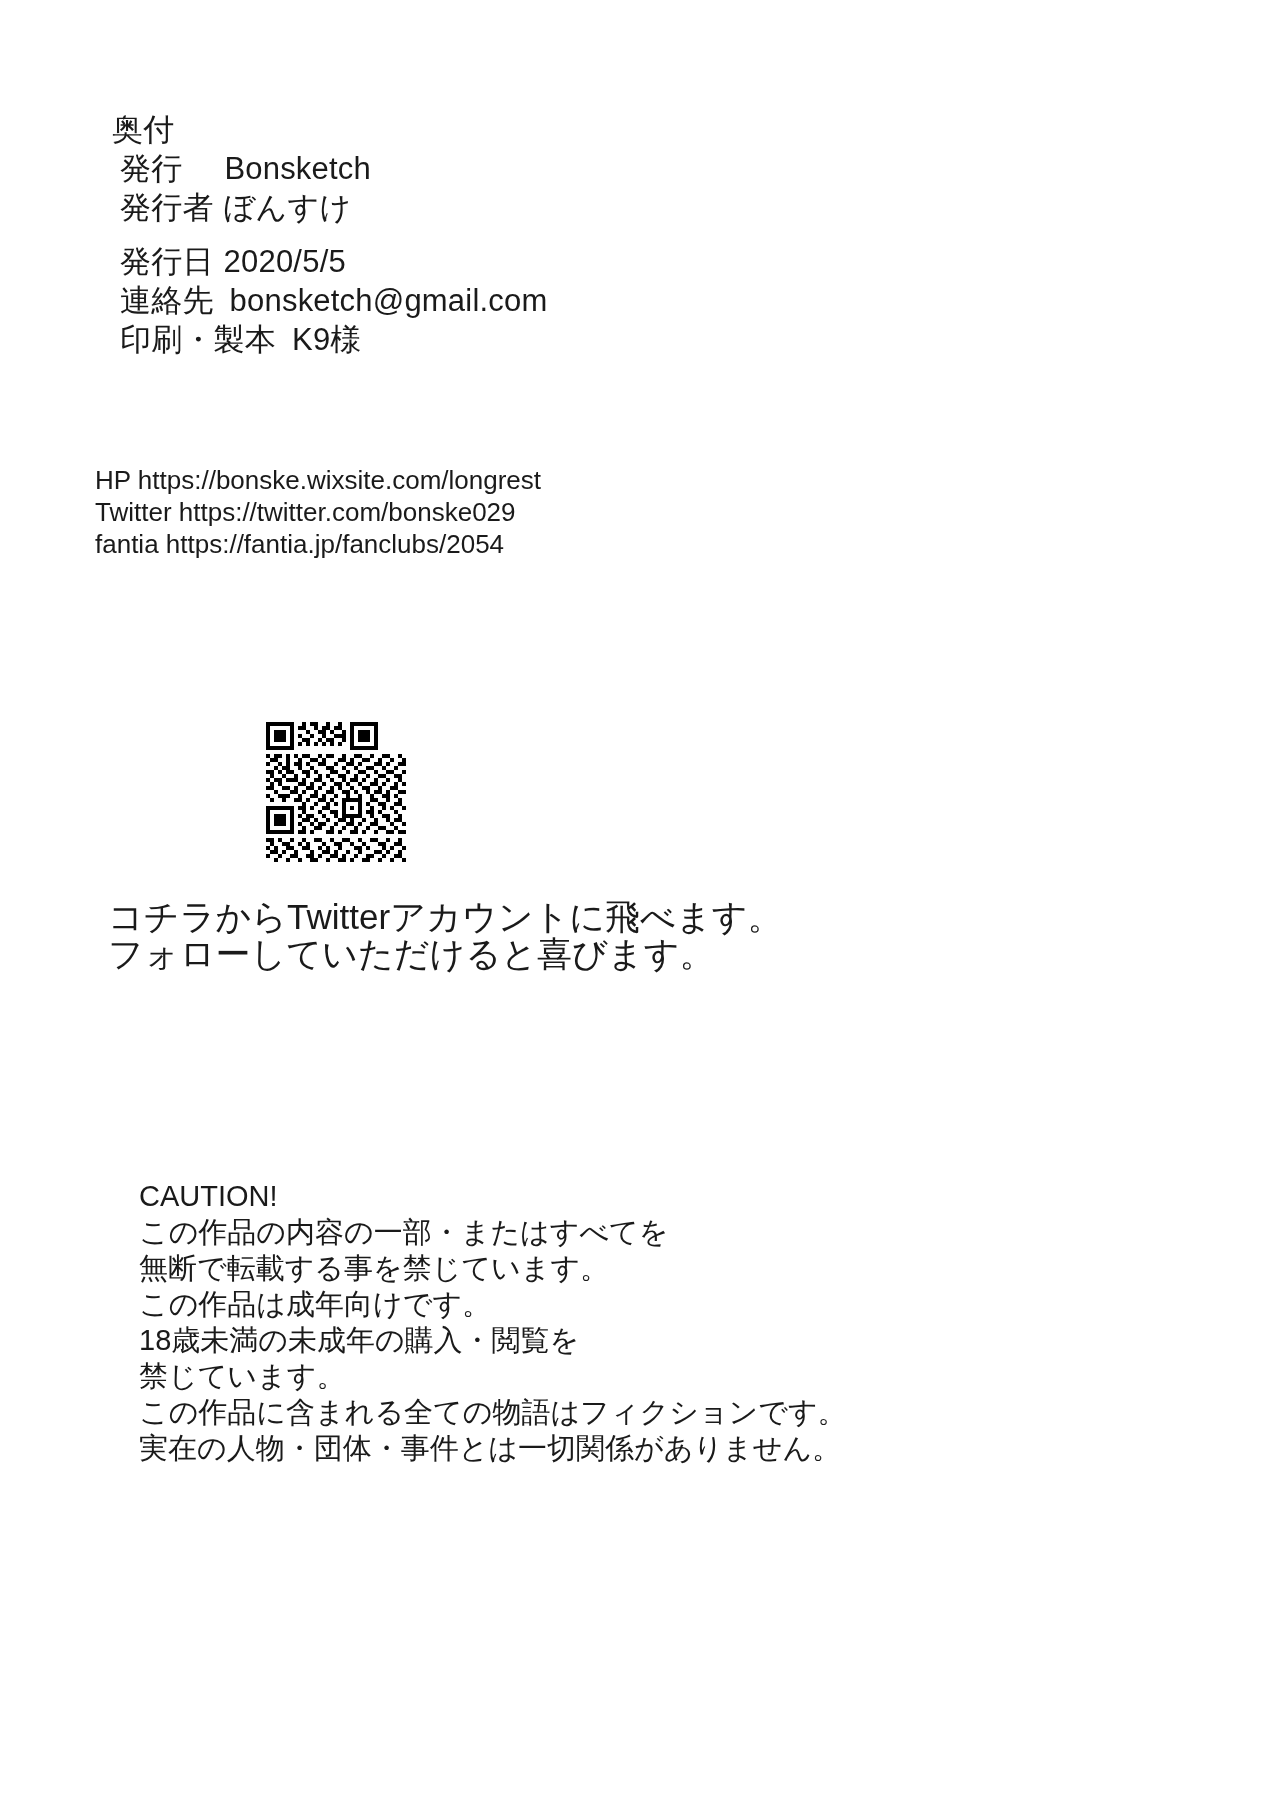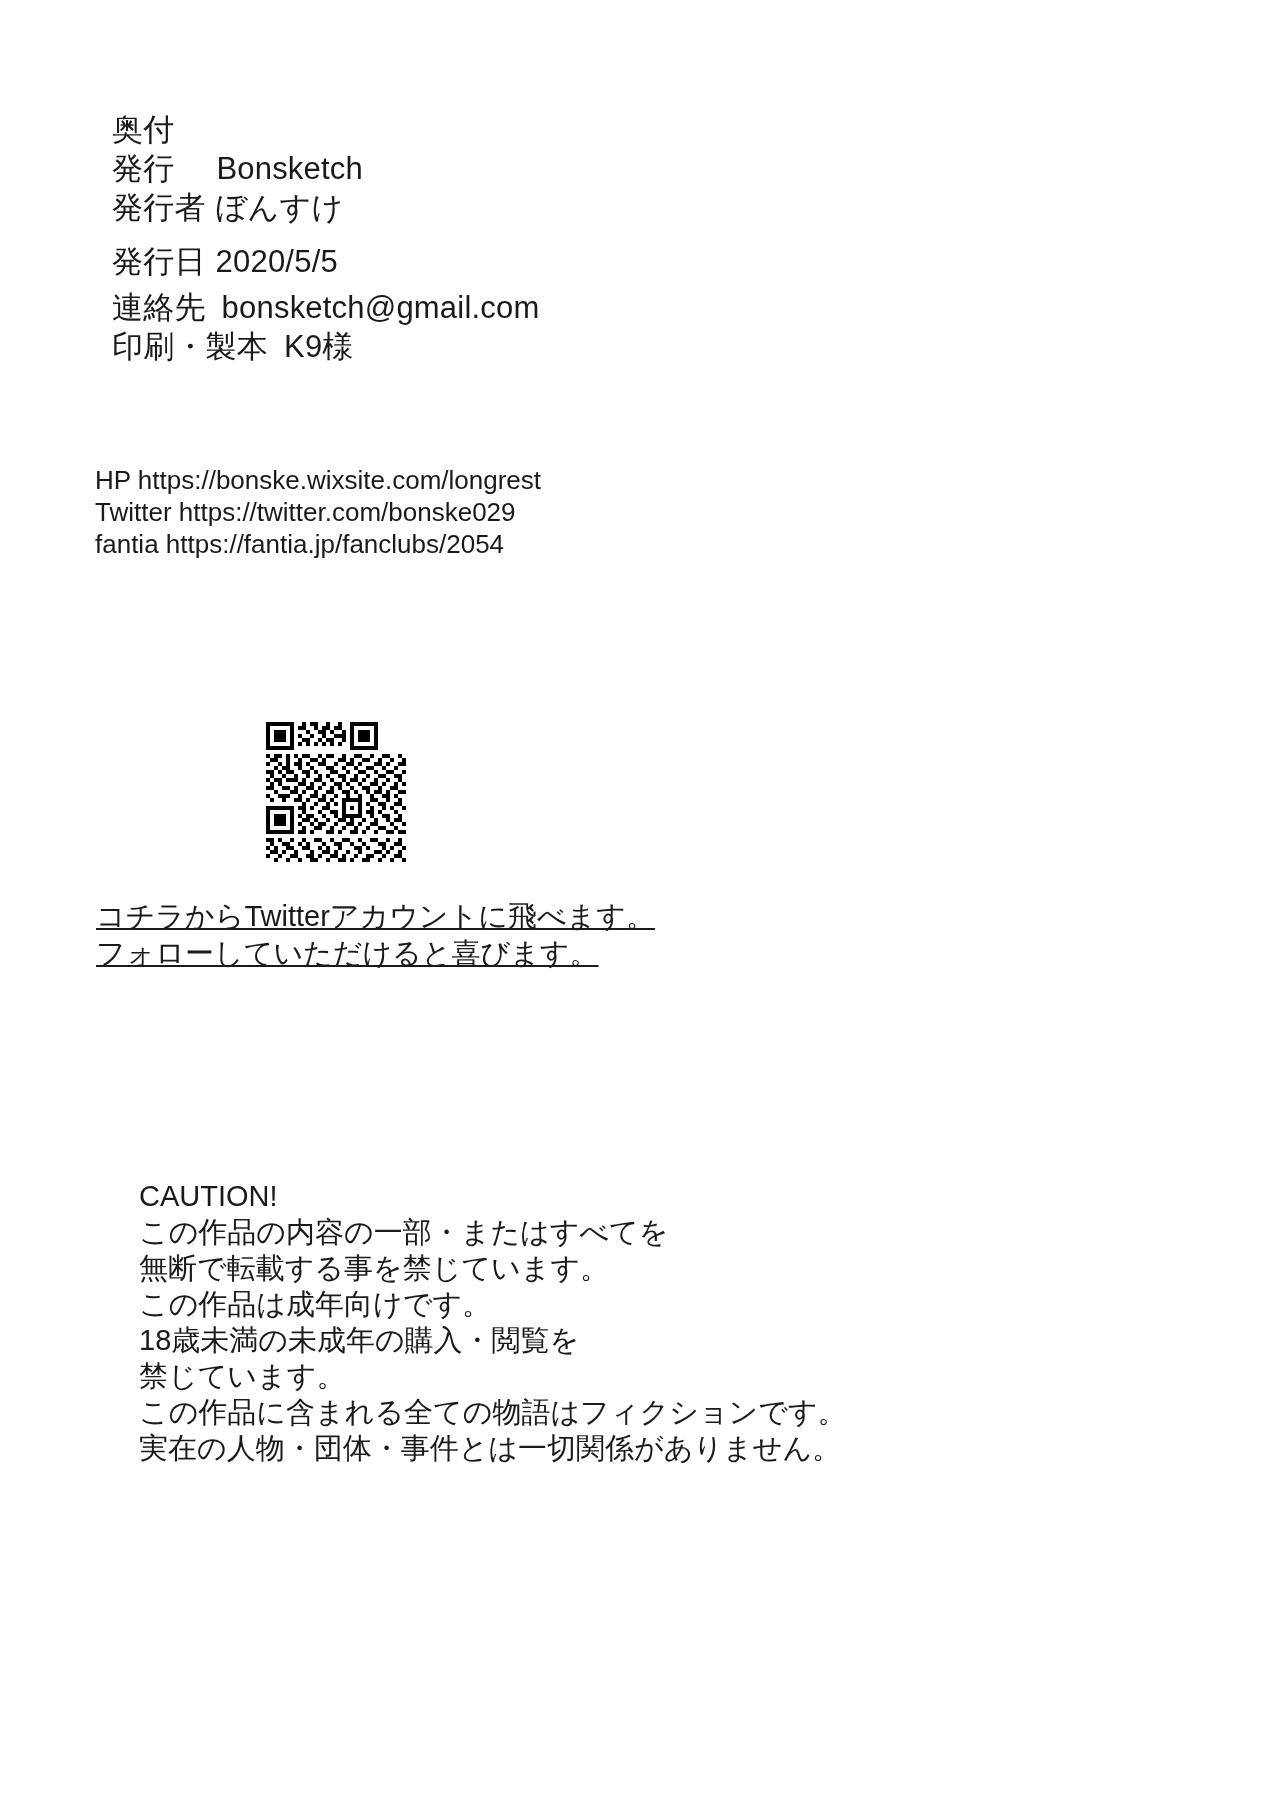--- a/index.html
+++ b/index.html
@@ -31,20 +31,21 @@
     top: 110px;
     font-size: 31px;
     line-height: 39px;
     letter-spacing: 0.2px;
   }
   .colophon .row {
     white-space: pre;
   }
   .colophon .label {
     display: inline-block;
+    margin-left: 8px;
   }
   .colophon .val {
     display: inline-block;
   }
 
   
   .links {
     position: absolute;
     left: 95px;
     top: 440px;
@@ -60,25 +61,24 @@
     left: 262px;
     top: 718px;
     width: 148px;
     height: 148px;
   }
   .qr-wrap svg { display: block; }
 
   
   .qr-caption {
     position: absolute;
-    left: 96px;
+    left: 108px;
     top: 898px;
-    font-size: 29px;
+    font-size: 35px;
     line-height: 37px;
-    text-decoration: underline;
   }
   .qr-caption .row { white-space: pre; }
 
   
   .caution {
     position: absolute;
     left: 98px;
     top: 1178px;
     font-size: 29px;
     line-height: 36px;
@@ -93,21 +93,21 @@
 
   <div class="colophon">
     <div class="row">奥付</div>
 
     <div class="row"><span class="label">発行</span><span class="val" style="padding-left:42px;">Bonsketch</span></div>
 
     <div class="row"><span class="label">発行者</span><span class="val" style="padding-left:10px;">ぼんすけ</span></div>
 
     <div class="row"><span class="label">発行日</span><span class="val" style="padding-left:10px;margin-top:15px;">2020/5/5</span></div>
 
-    <div class="row"><span class="label">連絡先</span><span class="val" style="padding-left:16px;margin-top:7px;">bonsketch@gmail.com</span></div>
+    <div class="row"><span class="label">連絡先</span><span class="val" style="padding-left:16px;">bonsketch@gmail.com</span></div>
 
     <div class="row"><span class="label">印刷・製本</span><span class="val" style="padding-left:16px;">K9様</span></div>
 
   </div>
 
   <div class="links">
     <div class="row">HP https://bonske.wixsite.com/longrest</div>
     <div class="row">Twitter https://twitter.com/bonske029</div>
     <div class="row">fantia https://fantia.jp/fanclubs/2054</div>
   </div>

